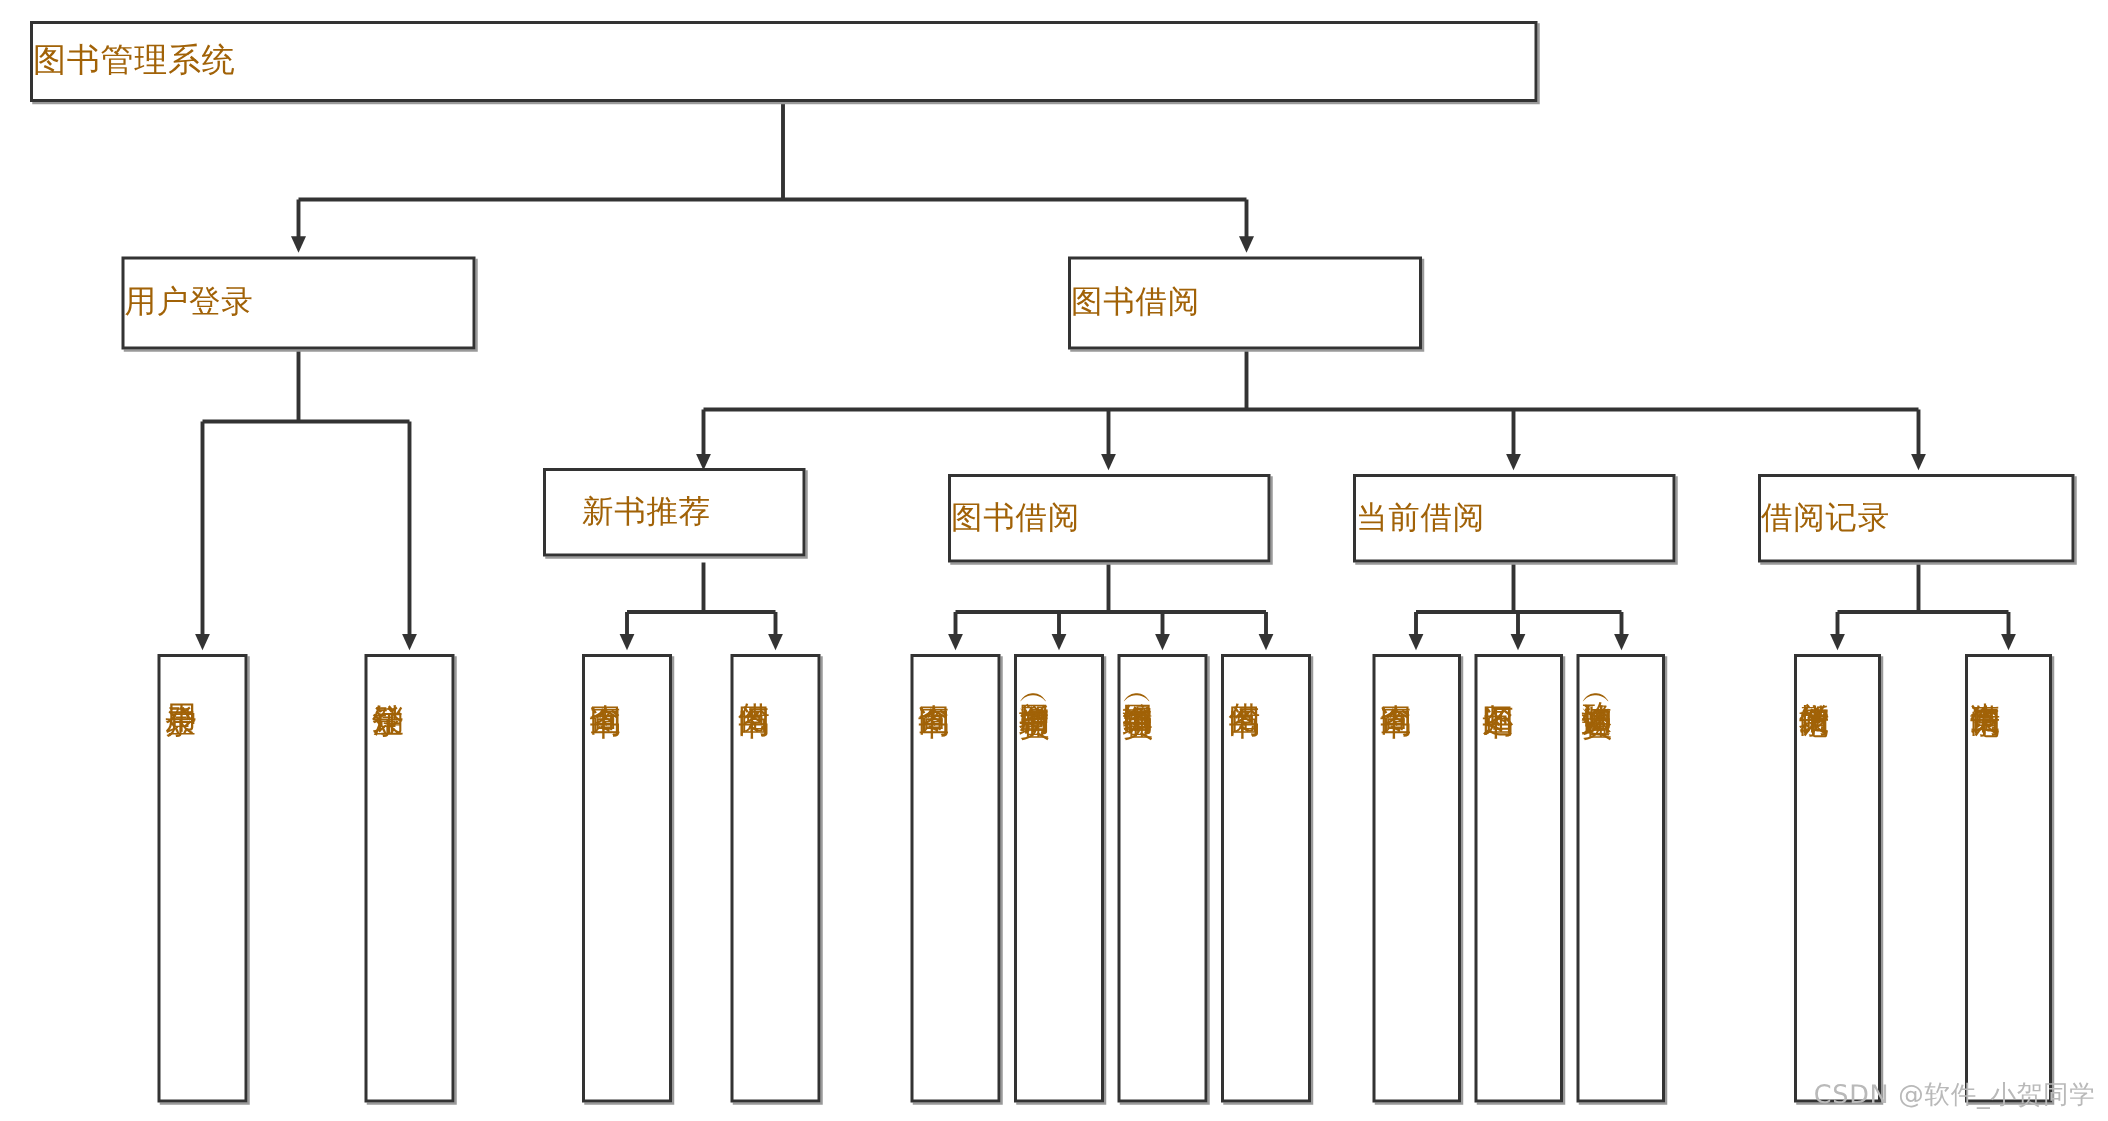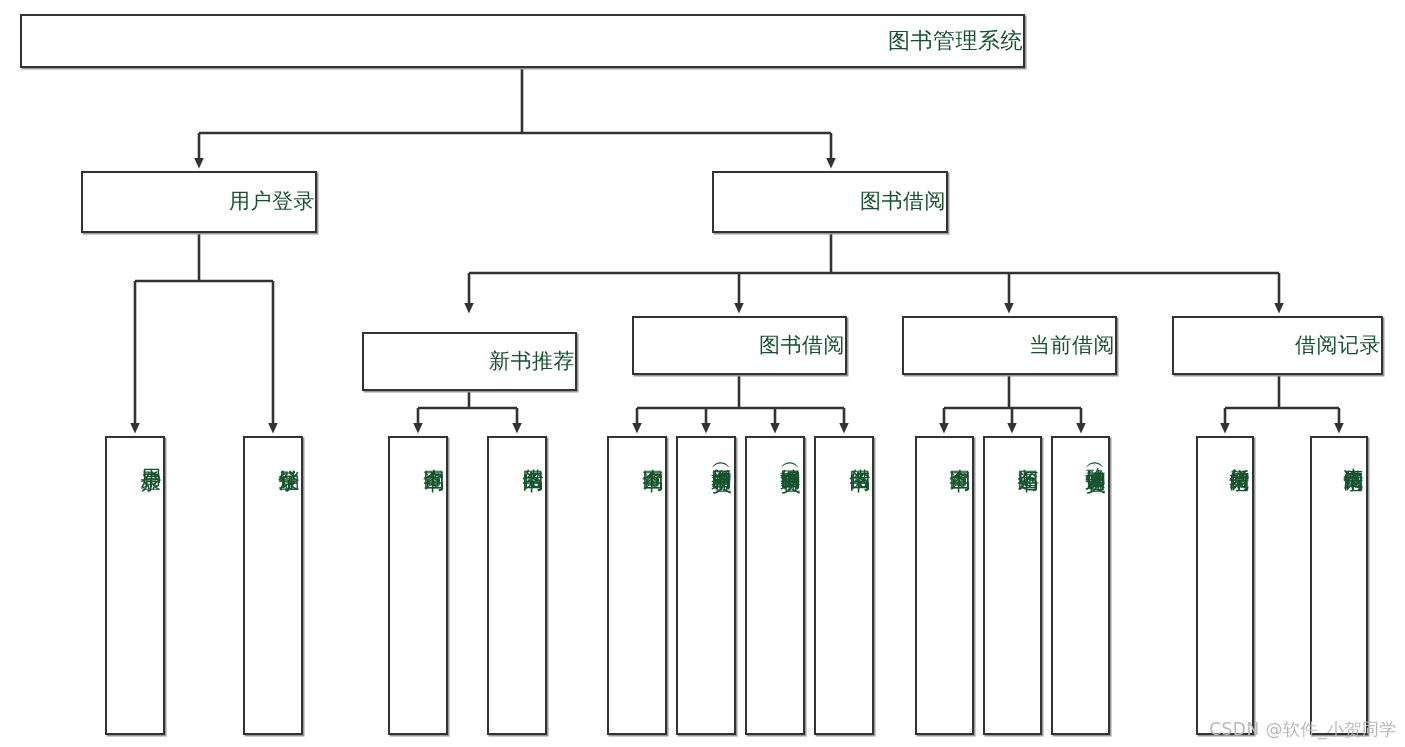--- a/index.html
+++ b/index.html
@@ -25,22 +25,22 @@
     pointer-events: none;
   }
   .node {
     position: absolute;
     box-sizing: border-box;
     background: #ffffff;
     border: 2px solid #333333;
     box-shadow: 1.5px 1.5px 0 0 #9a9a9a;
     display: flex;
     align-items: center;
-    justify-content: flex-end;
-    color: #14532d;
+    justify-content: flex-start;
+    color: #a16207;
   }
   .node .label {
     display: block;
     text-align: center;
     line-height: 1.12;
     white-space: nowrap;
   }
   .node.horiz .label {
     font-size: 21px;
     letter-spacing: 0.5px;
@@ -133,21 +133,21 @@
     <span class="label">图书管理系统</span>
   </div>
 
   <div class="node horiz" style="left: 81px; top: 171px; width: 236px; height: 62px;">
     <span class="label">用户登录</span>
   </div>
   <div class="node horiz" style="left: 712px; top: 171px; width: 236px; height: 62px;">
     <span class="label">图书借阅</span>
   </div>
 
-  <div class="node horiz" style="left: 362px; top: 332px; width: 215px; height: 59px;">
+  <div class="node horiz" style="left: 362px; top: 312px; width: 175px; height: 59px; padding-left: 24px;">
     <span class="label">新书推荐</span>
   </div>
   <div class="node horiz" style="left: 632px; top: 316px; width: 215px; height: 59px;">
     <span class="label">图书借阅</span>
   </div>
   <div class="node horiz" style="left: 902px; top: 316px; width: 215px; height: 59px;">
     <span class="label">当前借阅</span>
   </div>
   <div class="node horiz" style="left: 1172px; top: 316px; width: 211px; height: 59px;">
     <span class="label">借阅记录</span>

